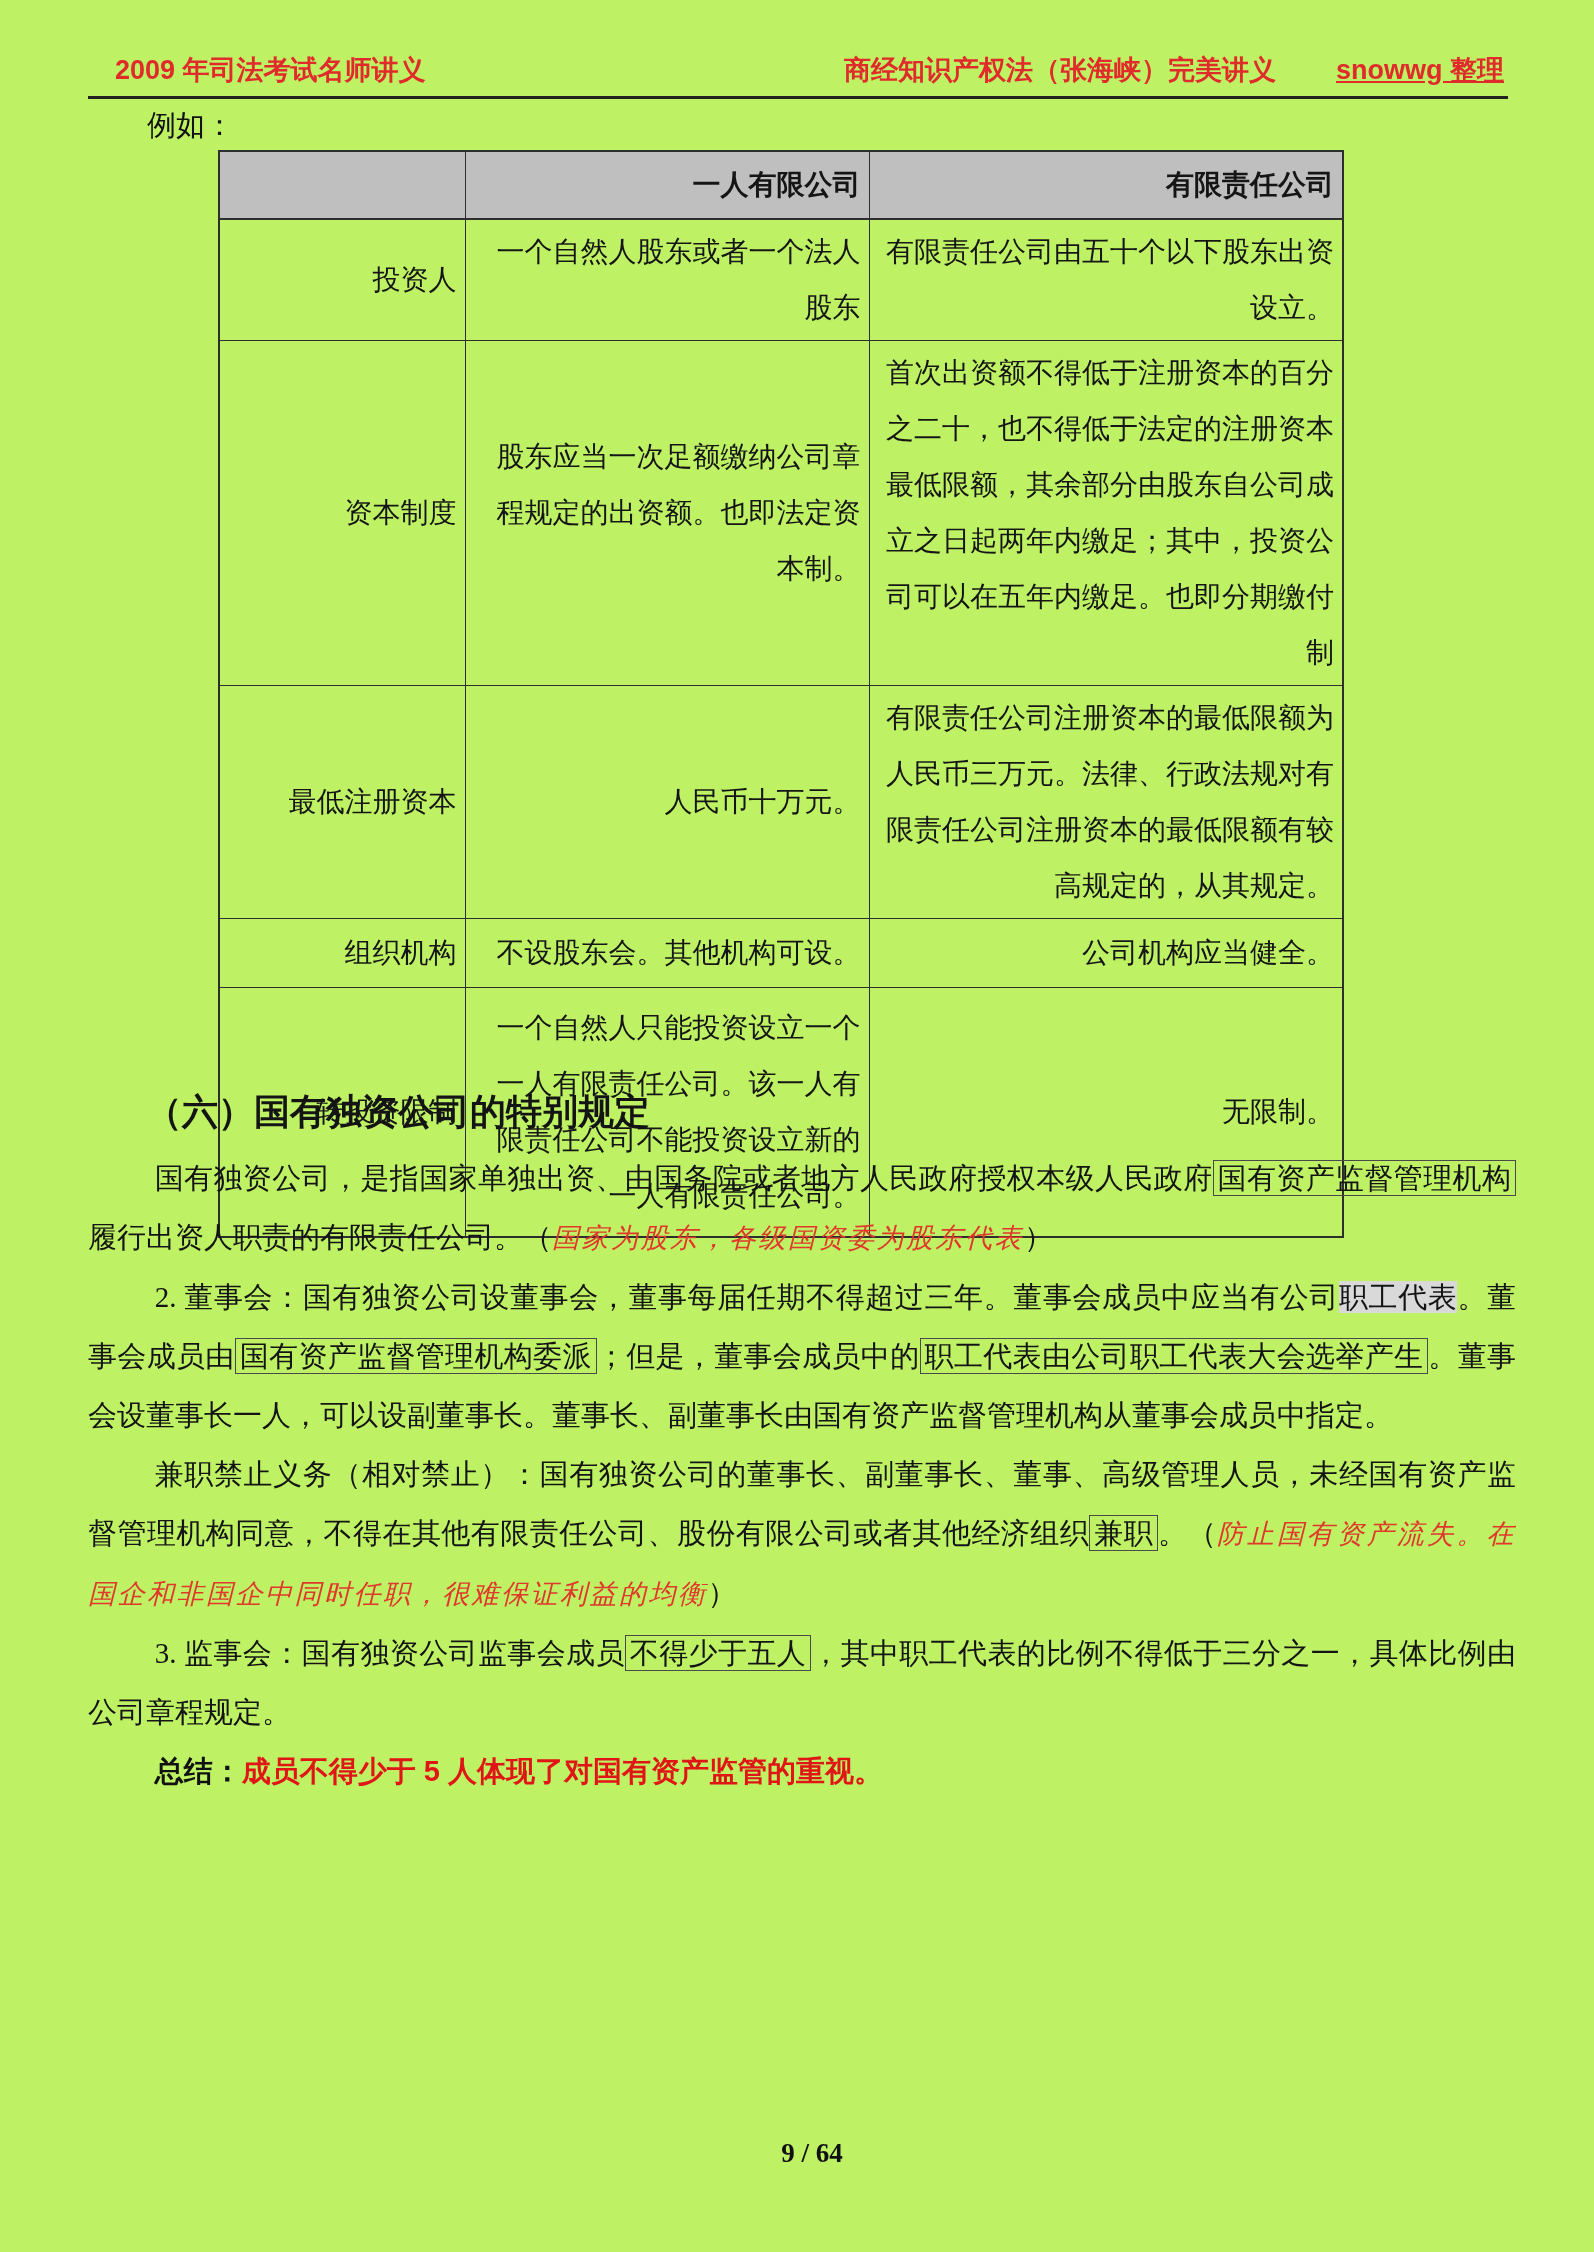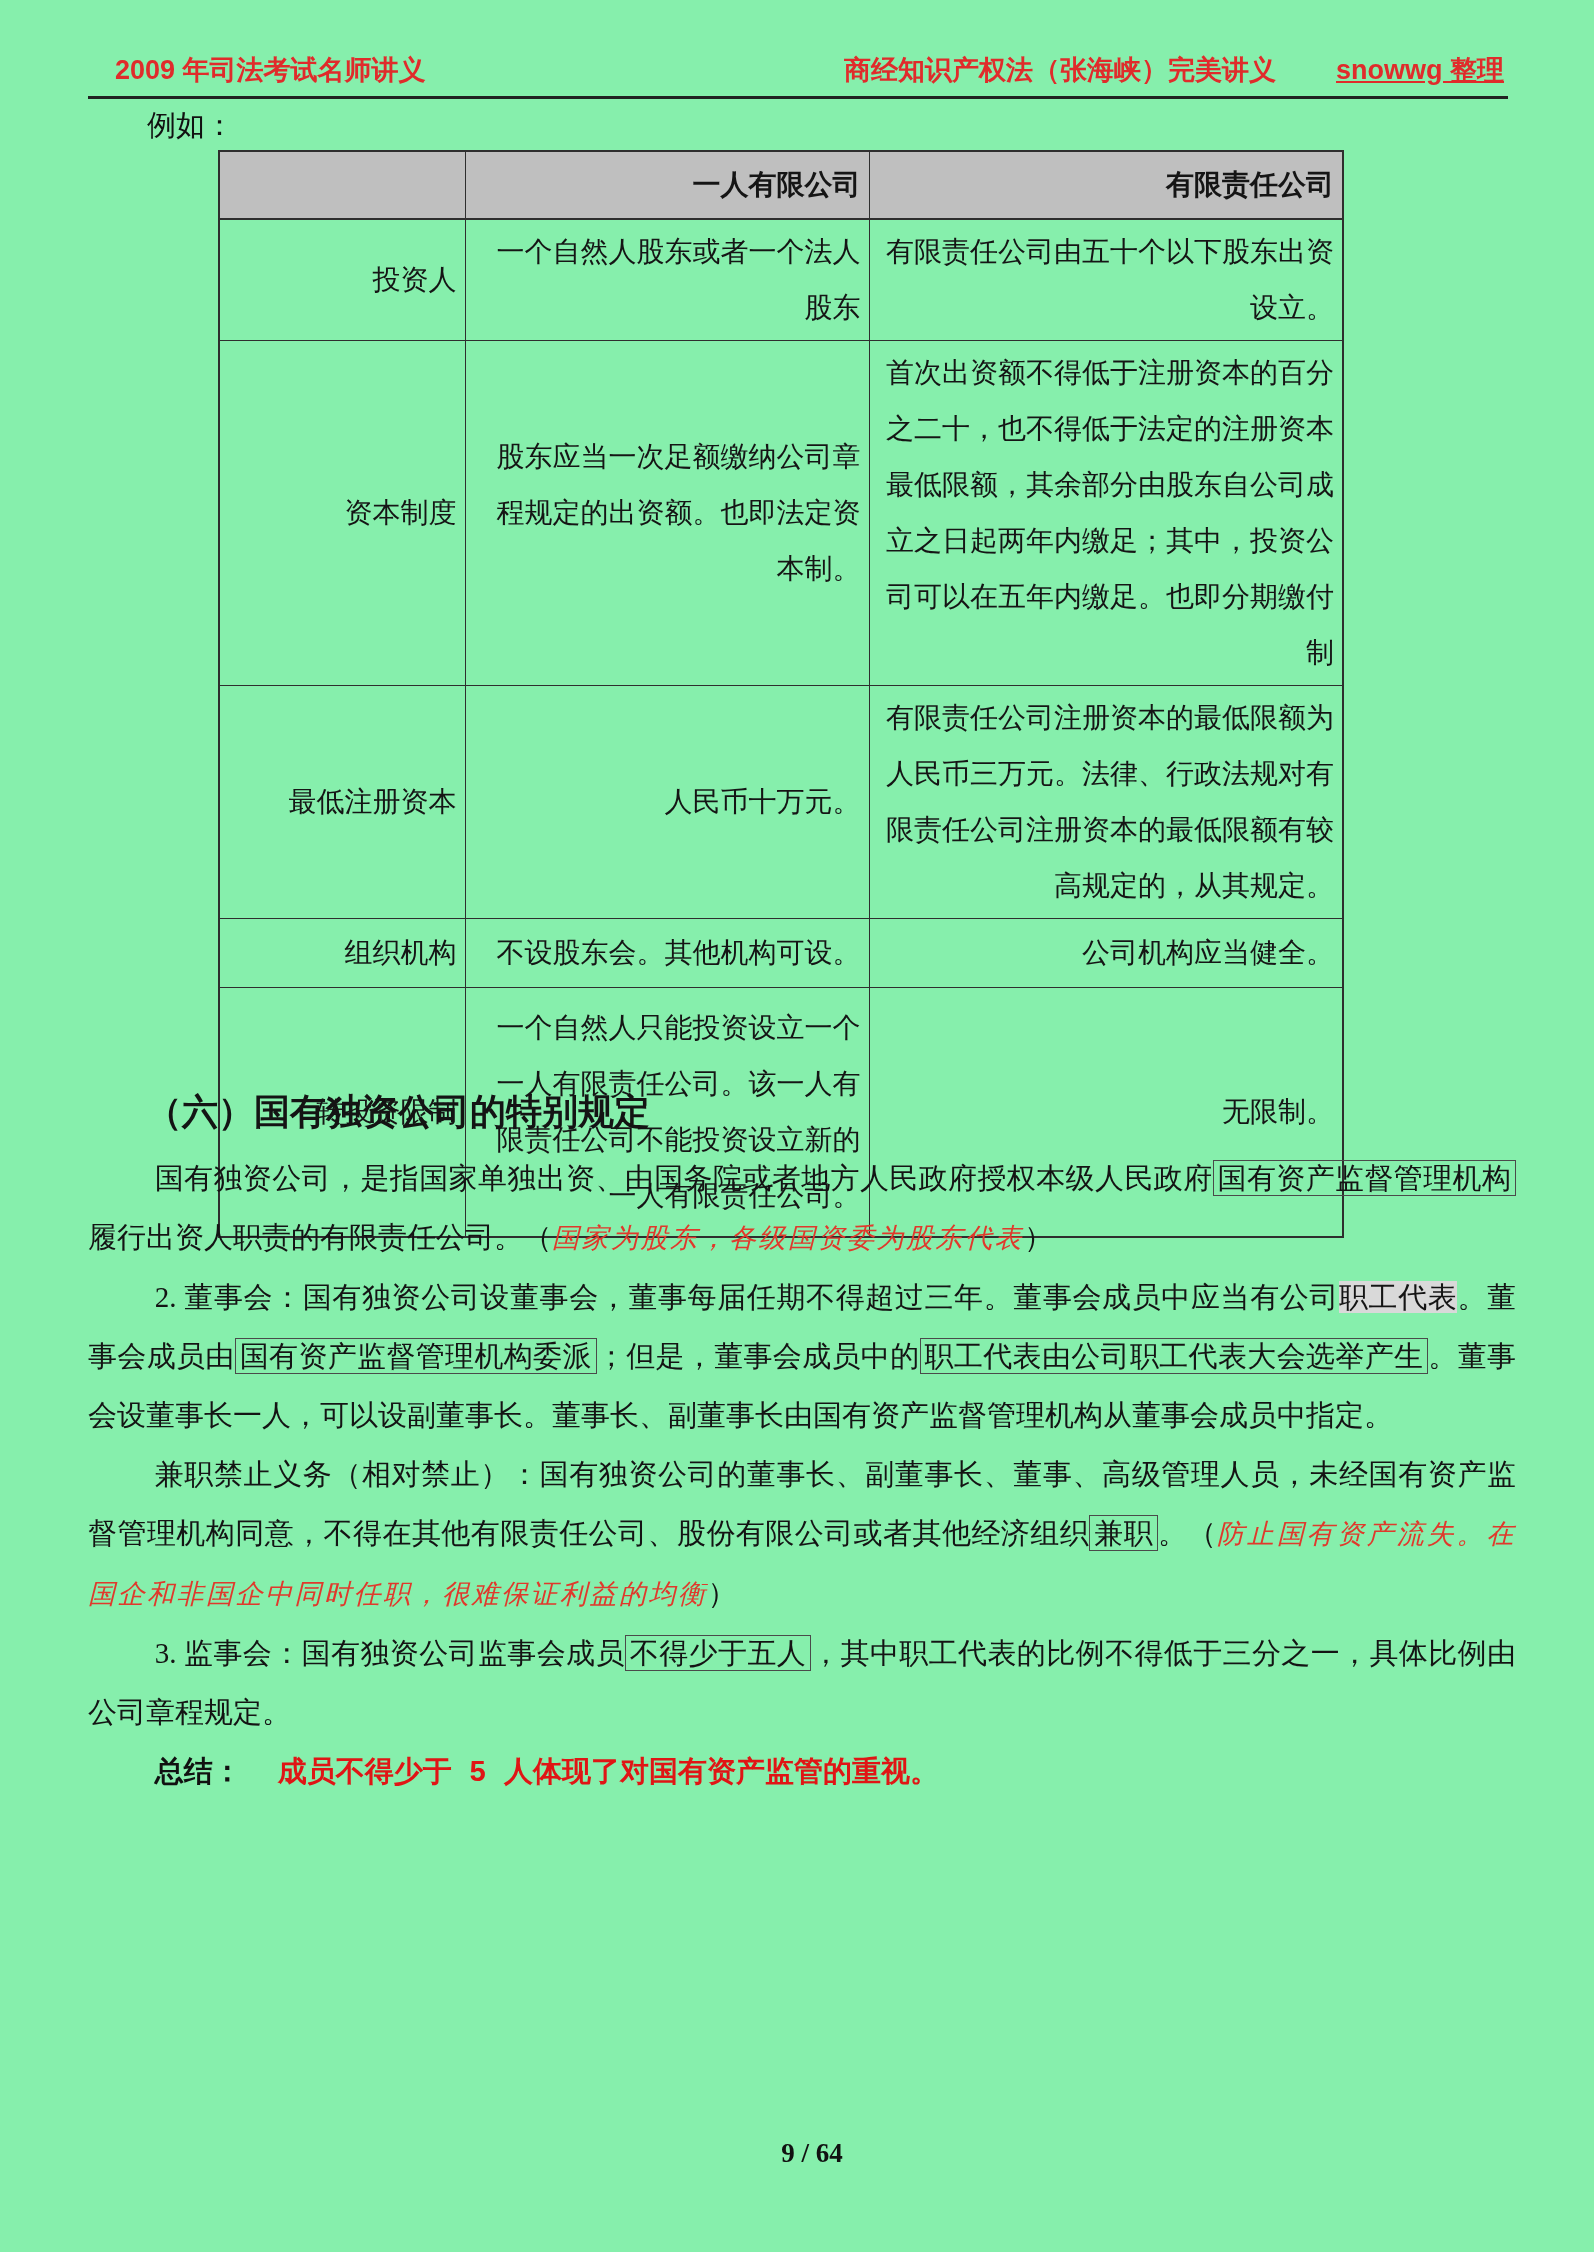--- a/index.html
+++ b/index.html
@@ -1,20 +1,20 @@
 <!DOCTYPE html>
 <html><head>
 <meta charset="utf-8">
 <style>
   html,body { margin:0; padding:0; background:#e8e8e8; }
   .page {
     position:relative;
     width:1594px; height:2252px;
     margin:0 auto;
-    background:#86efac;
+    background:#bef264;
     color:#141414;
     font-family:"Liberation Serif", serif;
     overflow:hidden;
   }
 
   
   .header {
     position:absolute; top:52px; left:88px; right:88px; height:40px;
     font-family:"Liberation Sans", sans-serif;
     font-size:27px; font-weight:bold; color:#e02b2b;
@@ -90,22 +90,22 @@
     font-style:italic;
     letter-spacing:2.5px;
     font-size:27px;
   }
   .summary { margin-top:0; }
   .summary .summary-label {
     font-family:"Liberation Sans", sans-serif;
     font-weight:bold; color:#111;
   }
   .summary .summary-text {
-    font-family:Liberation Mono, monospace;
-    font-weight:bold; color:#e01515;margin-left:36px;
+    font-family:Liberation Sans, sans-serif;
+    font-weight:bold; color:#e01515;
   }
 
   
   .footer {
     position:absolute; top:2138px; left:15px; width:100%;
     text-align:center;
     font-family:"Liberation Serif", serif;
     font-weight:bold; font-size:27px; color:#111;
   }
 </style>

